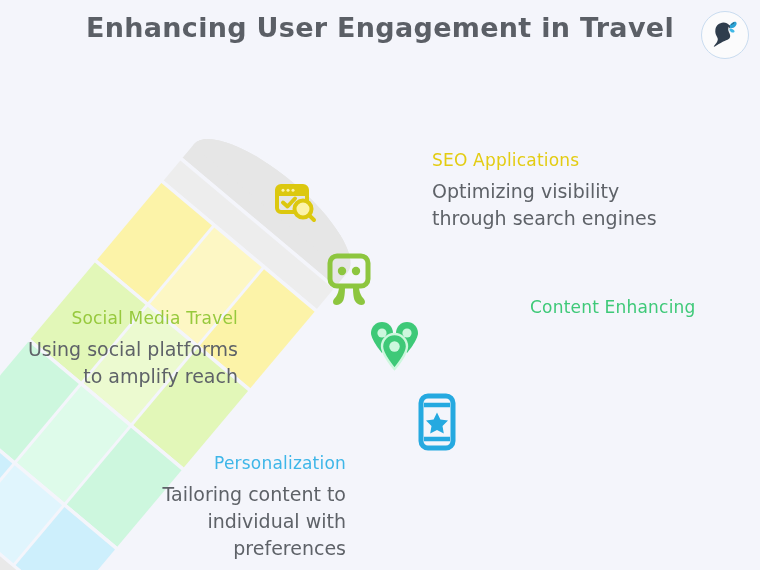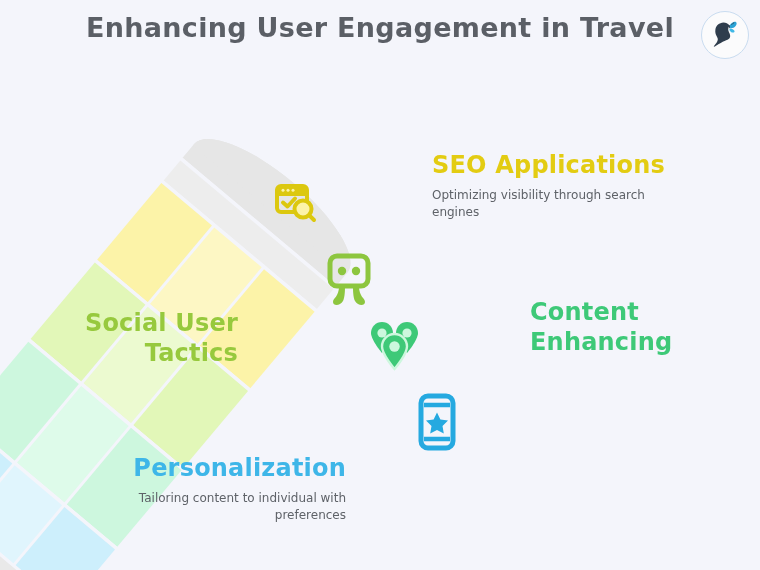--- a/index.html
+++ b/index.html
@@ -54,29 +54,29 @@
     left: 0;
     top: 0;
     width: 760px;
     height: 570px;
   }
 
   
   .callout { position: absolute; }
   .callout-heading {
     font-family: "DejaVu Sans", sans-serif;
-    font-weight: bold;
-    font-size: 24px;
+    font-weight: normal;
+    font-size: 17px;
     line-height: 1.25;
     margin: 0 0 7px 0;
     letter-spacing: 0.2px;
   }
   .callout-body {
     font-family: "DejaVu Sans", sans-serif;
-    font-size: 12px;
+    font-size: 19px;
     line-height: 1.42;
     color: #5e6268;
     margin: 0;
   }
 
   #callout-seo {
     left: 432px;
     top: 150px;
     width: 250px;
     text-align: left;
@@ -247,21 +247,22 @@
   <div class="callout" id="callout-seo">
     <div class="callout-heading">SEO Applications</div>
     <div class="callout-body">Optimizing visibility through search engines</div>
   </div>
 
   <div class="callout" id="callout-content">
     <div class="callout-heading">Content Enhancing</div>
   </div>
 
   <div class="callout" id="callout-social">
-    <div class="callout-heading">Social User Tactics</div>
+    <div class="callout-heading">Social Media Travel</div>
+    <div class="callout-body">Using social platforms to amplify reach</div>
   </div>
 
   <div class="callout" id="callout-personalization">
     <div class="callout-heading">Personalization</div>
     <div class="callout-body">Tailoring content to individual with preferences</div>
   </div>
 
 </div>
 
 </body></html>

